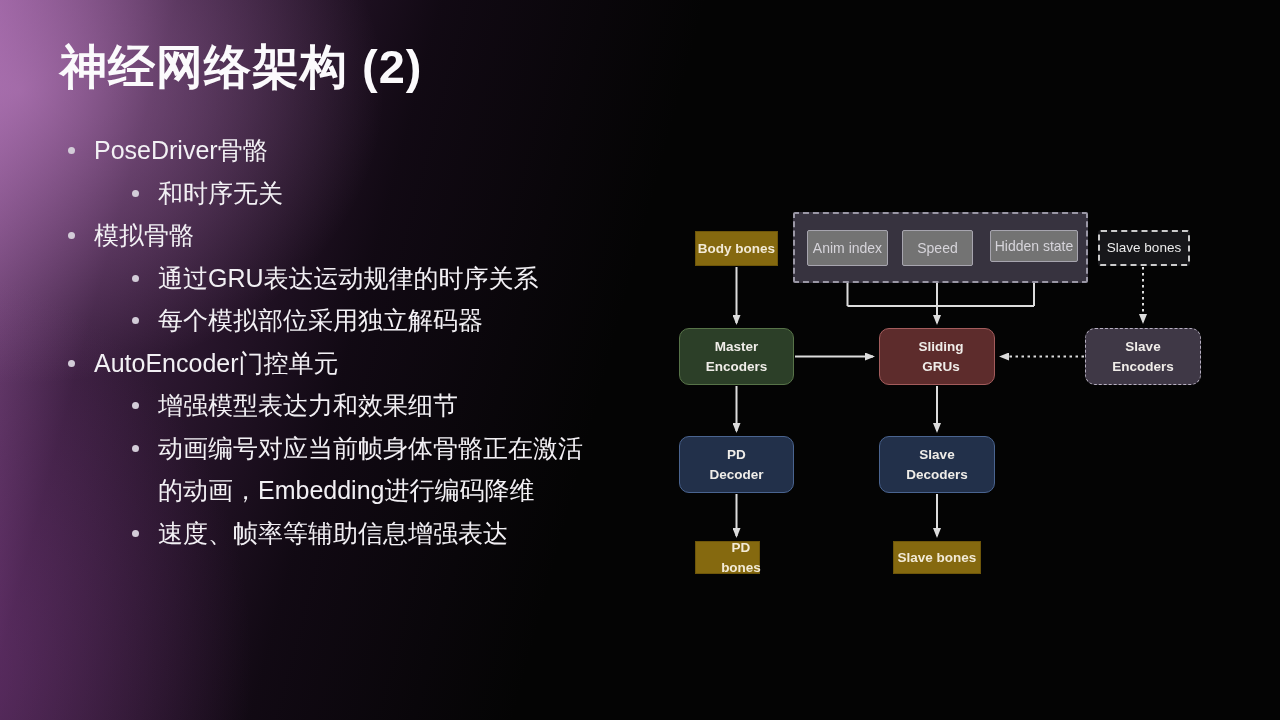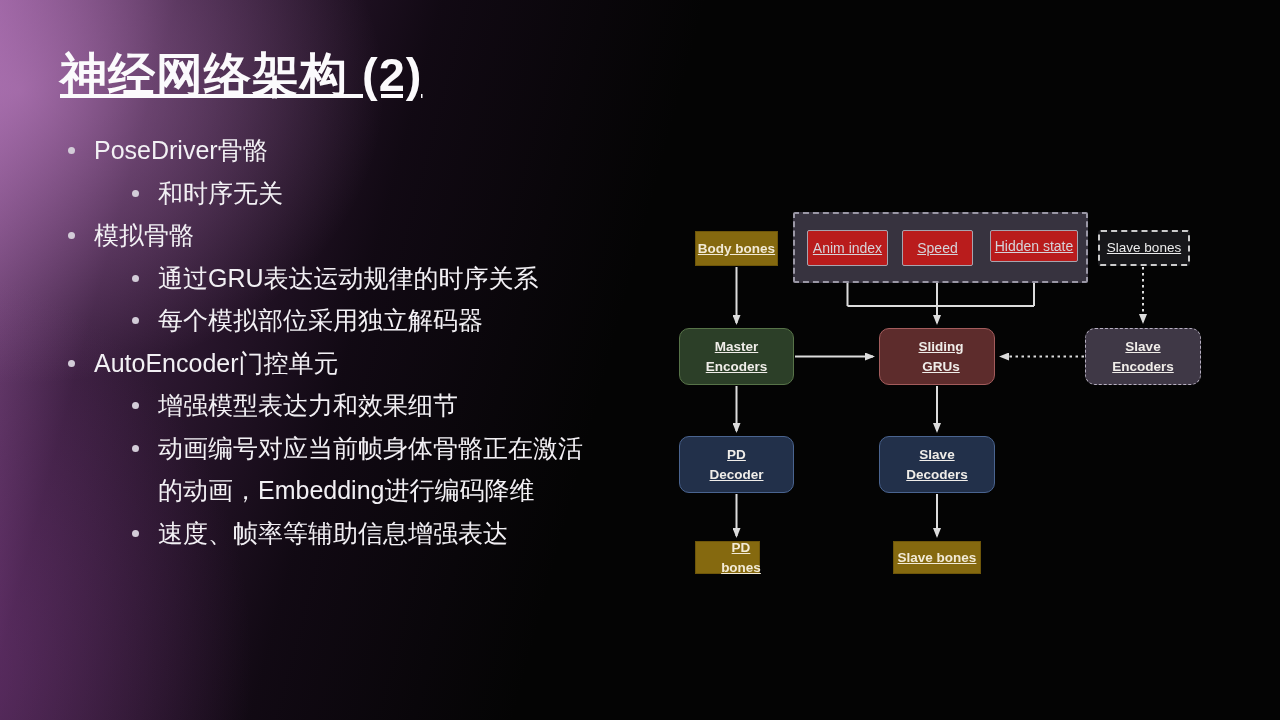--- a/index.html
+++ b/index.html
@@ -9,47 +9,47 @@
     background:#040404;
   }
   .bg{
     position:absolute;inset:0;
     background:
       radial-gradient(ellipse 520px 420px at 20px 90px, rgba(210,145,215,0.50), rgba(0,0,0,0) 70%),
       radial-gradient(ellipse 460px 560px at -70px 660px, rgba(140,65,150,0.45), rgba(0,0,0,0) 70%),
       linear-gradient(105deg, rgba(168,102,176,0.80) 0%, rgba(122,62,132,0.45) 12%, rgba(64,28,74,0.22) 30%, rgba(0,0,0,0) 48%);
   }
   .title{
-    position:absolute;left:60px;top:44px;
-    font-size:47px;font-weight:800;letter-spacing:1px;color:#fbfafc;text-decoration:underline;
+    position:absolute;left:60px;top:36px;
+    font-size:47px;font-weight:800;letter-spacing:1px;color:#fbfafc;
   }
   .bullets{position:absolute;left:60px;top:129px;width:540px;}
   .li{position:relative;font-size:25px;line-height:42.5px;color:#f2f0f4;}
   .li .dot{position:absolute;top:18px;width:7px;height:7px;border-radius:50%;background:#d3ccd8;}
   .l1{padding-left:34px;}
   .l1 .dot{left:8px;}
   .l2{padding-left:98px;}
   .l2 .dot{left:72px;}
   .txt{display:block;}
 
   
   .diagram{position:absolute;inset:0;}
   svg.wires{position:absolute;left:0;top:0;}
   .node{
     position:absolute;box-sizing:border-box;
     display:flex;align-items:center;justify-content:center;
     text-align:center;color:#f0ede9;font-size:13.5px;font-weight:700;
-    white-space:pre-line;line-height:1.45;text-decoration:underline;
+    white-space:pre-line;line-height:1.45;
   }
   .gold{background:#85690f;border:1px solid #6e560a;color:#f2ead6;}
   .inputs-group{
     position:absolute;left:793px;top:212px;width:295px;height:71px;
     background:#37333f;border:2px dashed #9a97a5;box-sizing:border-box;border-radius:2px;
   }
-  .inputbox{background:#b91c1c;border:1.5px solid #a7a5af;border-radius:2px;color:#d6d4da;font-weight:400;font-size:14px;}
+  .inputbox{background:#737373;border:1.5px solid #a7a5af;border-radius:2px;color:#d6d4da;font-weight:400;font-size:14px;}
   .dashdark{background:#17171a;border:2px dashed #cccccc;border-radius:3px;font-weight:400;font-size:13.5px;color:#ececec;}
   .green{background:#2c3f28;border:1.5px solid #577348;border-radius:10px;}
   .red{background:#5d2c2c;border:1.5px solid #a35c5c;border-radius:10px;padding-left:8px;}
   .purple{background:#3f3846;border:1.5px dashed #b7b0c1;border-radius:10px;}
   .blue{background:#22304a;border:1.5px solid #4a6490;border-radius:10px;}
 
   .n-body-bones{left:695px;top:231px;width:83px;height:35px;}
   .n-anim-index{left:807px;top:230px;width:81px;height:36px;}
   .n-speed{left:902px;top:230px;width:71px;height:36px;}
   .n-hidden-state{left:990px;top:230px;width:88px;height:32px;}

